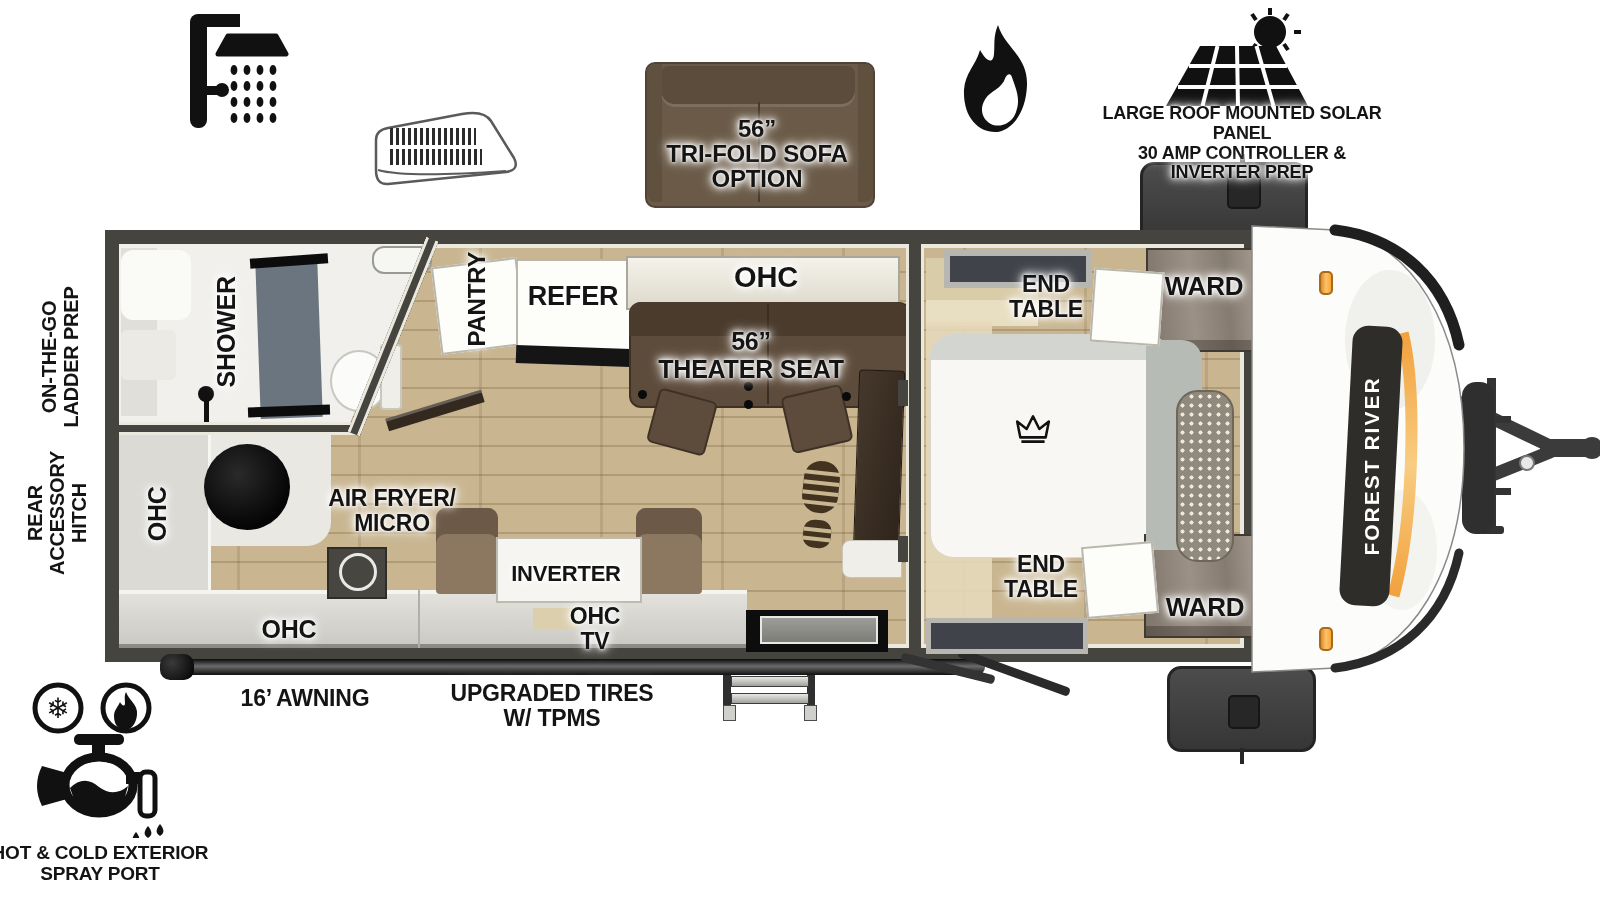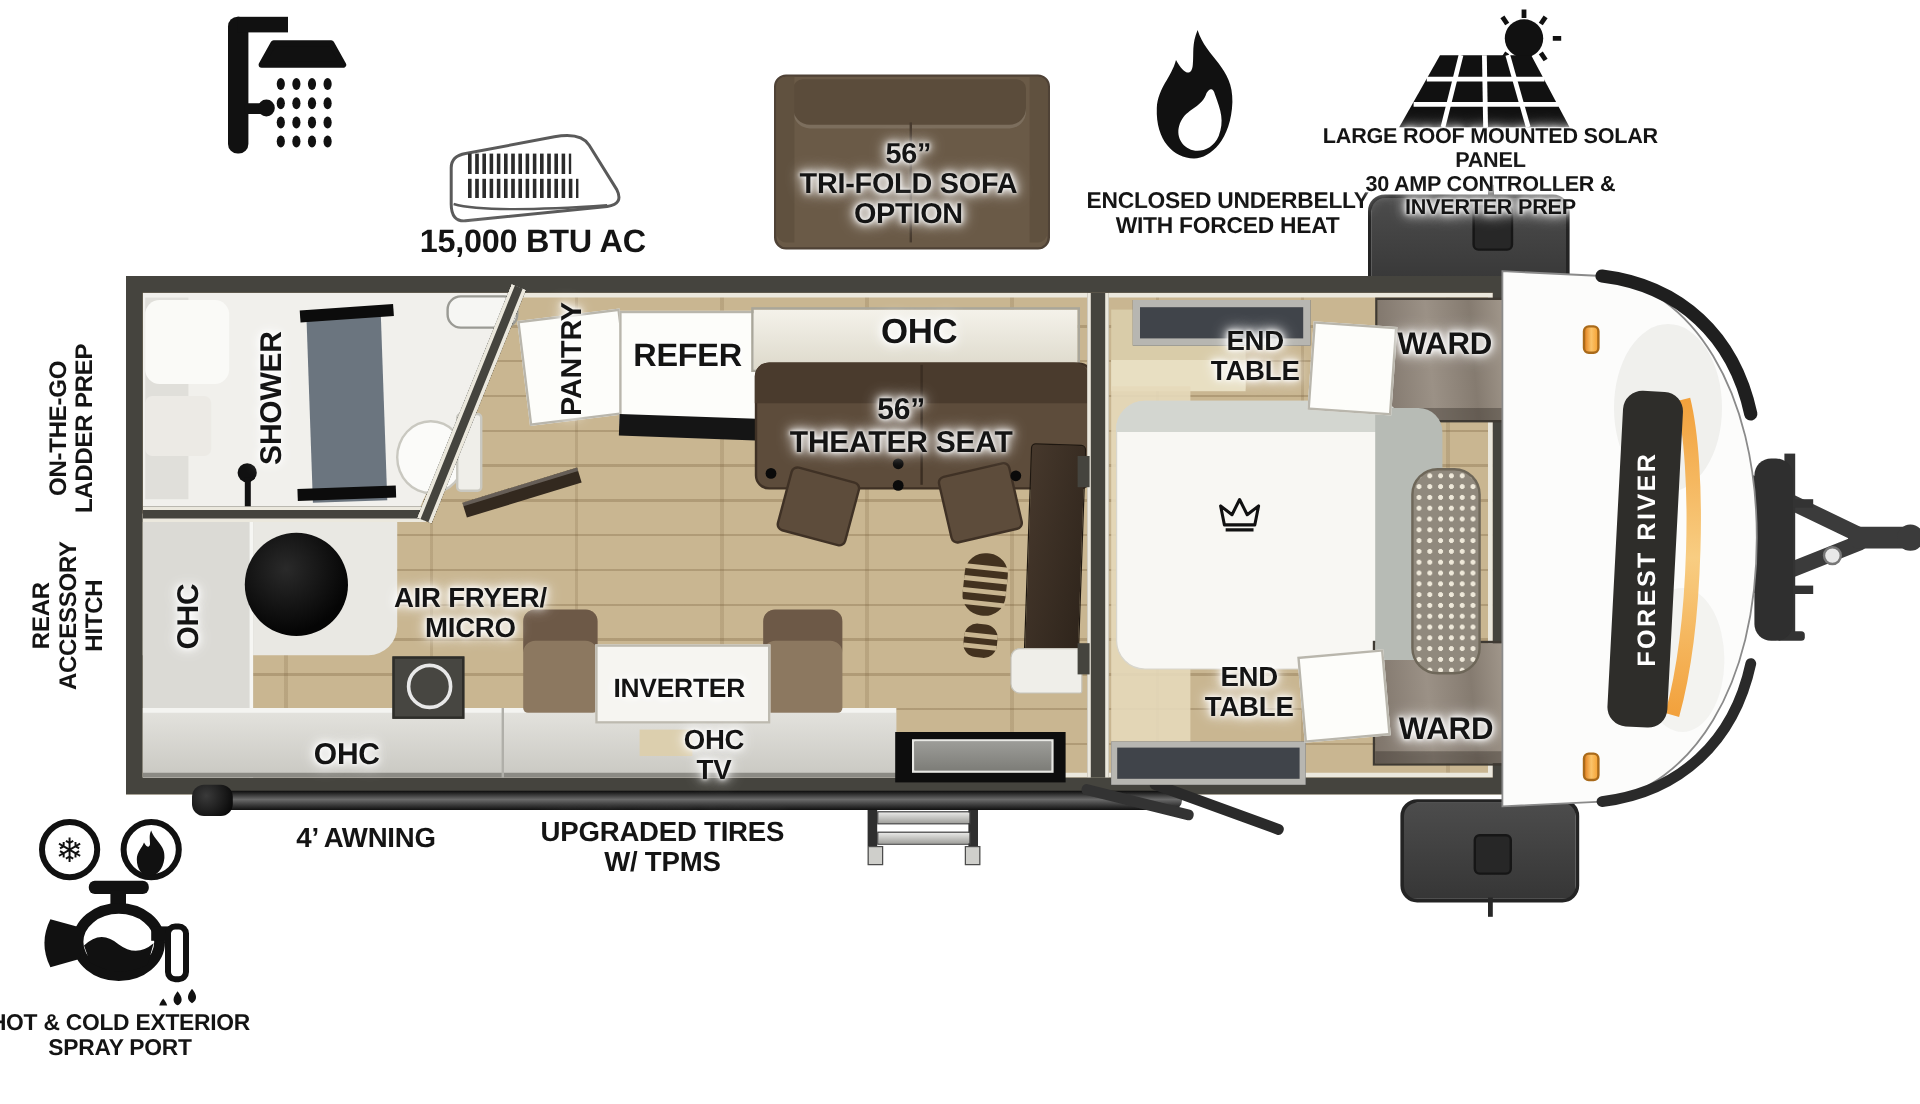--- a/index.html
+++ b/index.html
@@ -62,38 +62,35 @@
     <defs>
         <pattern id="sl" width="6" height="20" patternUnits="userSpaceOnUse">
           <rect width="3" height="20" fill="#2b2b2b"></rect>
         </pattern>
       </defs>
     <path d="M10,62 L10,32 Q10,22 22,20 L96,6 Q118,2 125,13 L148,50 Q154,62 140,64 L22,76 Q10,77 10,62 Z" fill="#fff" stroke="#5a5a5a" stroke-width="2.5" stroke-linejoin="round"></path>
     <path d="M12,62 Q40,70 140,63" fill="none" stroke="#5a5a5a" stroke-width="2"></path>
     <rect x="24" y="20" width="86" height="17" fill="url(#sl)"></rect>
     <rect x="24" y="41" width="92" height="16" fill="url(#sl)"></rect>
   </svg>
-  <div class="lbl" style="left:334px;top:187px;width:220px;font-size:27px;">15,000 BTU AC</div>
 
   <div class="abs" style="left:645px;top:62px;width:226px;height:142px;background:#6a5a47;border:2px solid #4f4236;border-radius:10px;z-index:2;">
     <div class="abs" style="left:14px;top:2px;width:194px;height:38px;background:#5b4c3b;border-radius:8px 8px 14px 14px;box-shadow:0 3px 0 rgba(255,255,255,.12);"></div>
     <div class="abs" style="left:0;top:0;width:15px;height:138px;background:#60513f;border-radius:8px 0 0 8px;"></div>
     <div class="abs" style="right:0;top:0;width:15px;height:138px;background:#60513f;border-radius:0 8px 8px 0;"></div>
     <div class="abs" style="left:111px;top:38px;width:2px;height:100px;background:#473a2e;"></div>
   </div>
   <div class="lbl" style="left:657px;top:116px;width:200px;font-size:24px;line-height:1.05;">56”
 TRI-FOLD SOFA
 OPTION</div>
 
   <svg class="abs" style="left:952px;top:22px;" width="92" height="120" viewBox="0 0 92 120">
     <path d="M46,3 C53,26 76,34 75,63 C74,94 57,110 43,110 C26,110 11,95 12,68 C13,51 24,43 28,28 C34,39 41,43 42,32 C43,22 41,15 46,3 Z" fill="#111"></path>
     <path d="M57,55 C64,68 68,76 65,89 C62,101 50,106 42,103 C33,100 28,90 33,79 C37,70 48,67 50,55 C52,50 55,50 57,55 Z" fill="#fff" transform="rotate(8 48 80)"></path>
   </svg>
-  <div class="lbl" style="left:903px;top:158px;width:240px;font-size:19px;">ENCLOSED UNDERBELLY
-WITH FORCED HEAT</div>
 
   <svg class="abs" style="left:1148px;top:6px;" width="170" height="104" viewBox="0 0 170 104">
     <g stroke="#111" stroke-width="4">
       <line x1="122" y1="2" x2="122" y2="9"></line>
         <line x1="104" y1="8" x2="108" y2="14"></line>
         <line x1="140" y1="8" x2="136" y2="14"></line>
       <line x1="146" y1="26" x2="153" y2="26"></line>
         <line x1="140" y1="44" x2="136" y2="38"></line>
         <line x1="104" y1="44" x2="108" y2="38"></line>
     </g>
@@ -132,21 +129,21 @@
     <div class="abs" style="left:8px;top:21px;width:76px;height:9px;background:linear-gradient(#e8e8e6,#a0a09c);border:1px solid #3c3c3c;"></div>
     <div class="abs" style="left:8px;top:38px;width:76px;height:9px;background:linear-gradient(#e8e8e6,#a0a09c);border:1px solid #3c3c3c;"></div>
     <div class="abs" style="left:0px;top:50px;width:11px;height:14px;background:#cfcfcb;border:1px solid #4c4c4c;"></div>
     <div class="abs" style="left:81px;top:50px;width:11px;height:14px;background:#cfcfcb;border:1px solid #4c4c4c;"></div>
   </div>
 
   <div class="abs" style="left:163px;top:659px;width:822px;height:16px;border-radius:8px;z-index:2;background:linear-gradient(to bottom,#0c0c0c,#6a6a6a 45%,#101010);"></div>
   <div class="abs" style="left:160px;top:654px;width:34px;height:26px;border-radius:10px;z-index:2;background:radial-gradient(circle at 35% 35%,#3a3a3a,#000);"></div>
   <div class="abs" style="left:900px;top:664px;width:96px;height:9px;background:#333;transform:rotate(14deg);z-index:2;border-radius:4px;"></div>
   <div class="abs" style="left:955px;top:668px;width:118px;height:9px;background:#2a2a2a;transform:rotate(20deg);z-index:2;border-radius:4px;"></div>
-  <div class="lbl" style="left:205px;top:686px;width:200px;font-size:23px;">4’ AWNING</div>
+  <div class="lbl" style="left:205px;top:686px;width:200px;font-size:23px;">16’ AWNING</div>
   <div class="lbl" style="left:432px;top:681px;width:240px;font-size:23px;">UPGRADED TIRES
 W/ TPMS</div>
 
   <div id="plan"></div>
 
   <div class="abs" style="left:119px;top:244px;width:312px;height:186px;background:#f1f0ec;z-index:2;clip-path:polygon(0 0,100% 0,73% 100%,0 100%);"></div>
   <div class="abs" style="left:121px;top:248px;width:36px;height:168px;background:#e0dfda;z-index:3;"></div>
   <div class="abs" style="left:121px;top:250px;width:70px;height:70px;background:#fafaf7;border-radius:12px;z-index:3;"></div>
   <div class="abs" style="left:121px;top:330px;width:55px;height:50px;background:#eceae5;border-radius:6px;z-index:3;"></div>
   <div class="abs" style="left:258px;top:260px;width:62px;height:158px;background:rgba(88,99,112,.88);transform:rotate(-2deg);z-index:3;"></div>

